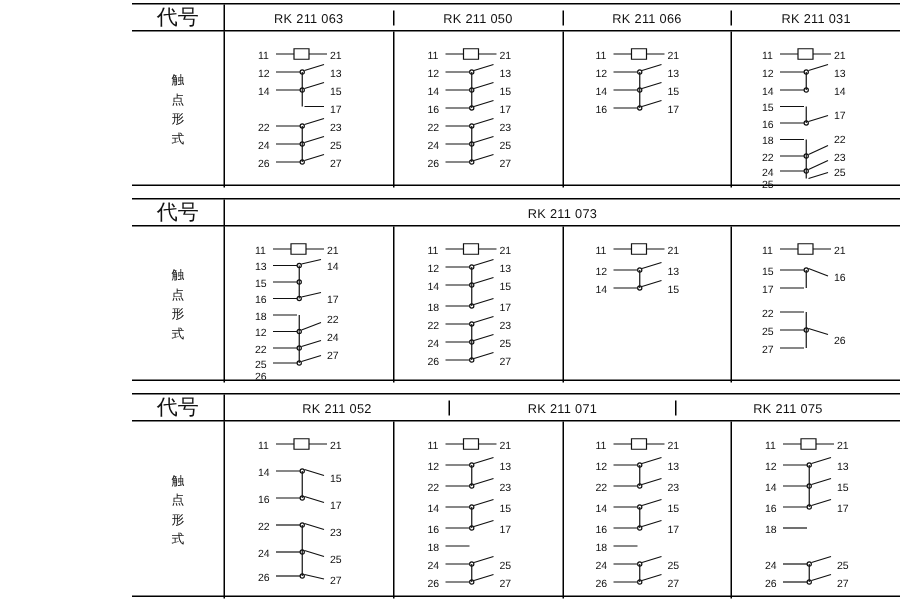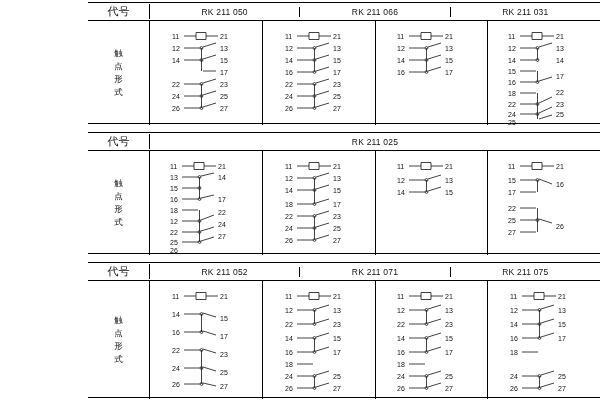--- a/index.html
+++ b/index.html
@@ -41,21 +41,21 @@
     flex:1 1 0;
     border-right:1px solid #000;
     display:flex;
     align-items:center;
     justify-content:center;
     box-sizing:border-box;
     font-size:8.5px;
     letter-spacing:.2px;
   }
   .cell-code:last-child{border-right:none;}
-  .hdr .cell-label{font-size:11px;}
+  .hdr .cell-label{font-size:14px;}
 
   .vlabel{
     width:62px;flex:0 0 62px;
     border-right:1px solid #000;
     box-sizing:border-box;
     display:flex;flex-direction:column;
     align-items:center;justify-content:center;
     font-size:8.5px;line-height:13px;
   }
   .diagcell{
@@ -73,20 +73,21 @@
   svg line, svg path, svg circle{stroke:#111;fill:none;}
 </style>
 </head>
 <body>
 
 <div class="sheet">
 
   <div class="block" id="blk0" style="top:2px;height:122px;">
     <div class="hdr">
       <div class="cell-label">代号</div>
+      <div class="cell-code">RK 211 063</div>
       <div class="cell-code">RK 211 050</div>
       <div class="cell-code">RK 211 066</div>
       <div class="cell-code">RK 211 031</div>
     </div>
     <div class="body" style="height:104px;">
       <div class="vlabel">
         <span>触</span>
         <span>点</span>
         <span>形</span>
         <span>式</span>
@@ -259,21 +260,21 @@
             <line x1="43.5" y1="77" x2="43.5" y2="92"></line>
           </g>
         </svg>
       </div>
     </div>
   </div>
 
   <div class="block" id="blk1" style="top:132px;height:122px;">
     <div class="hdr">
       <div class="cell-label">代号</div>
-      <div class="cell-code">RK 211 025</div>
+      <div class="cell-code">RK 211 073</div>
     </div>
     <div class="body" style="height:104px;">
       <div class="vlabel">
         <span>触</span>
         <span>点</span>
         <span>形</span>
         <span>式</span>
       </div>
 
       <div class="diagcell">

